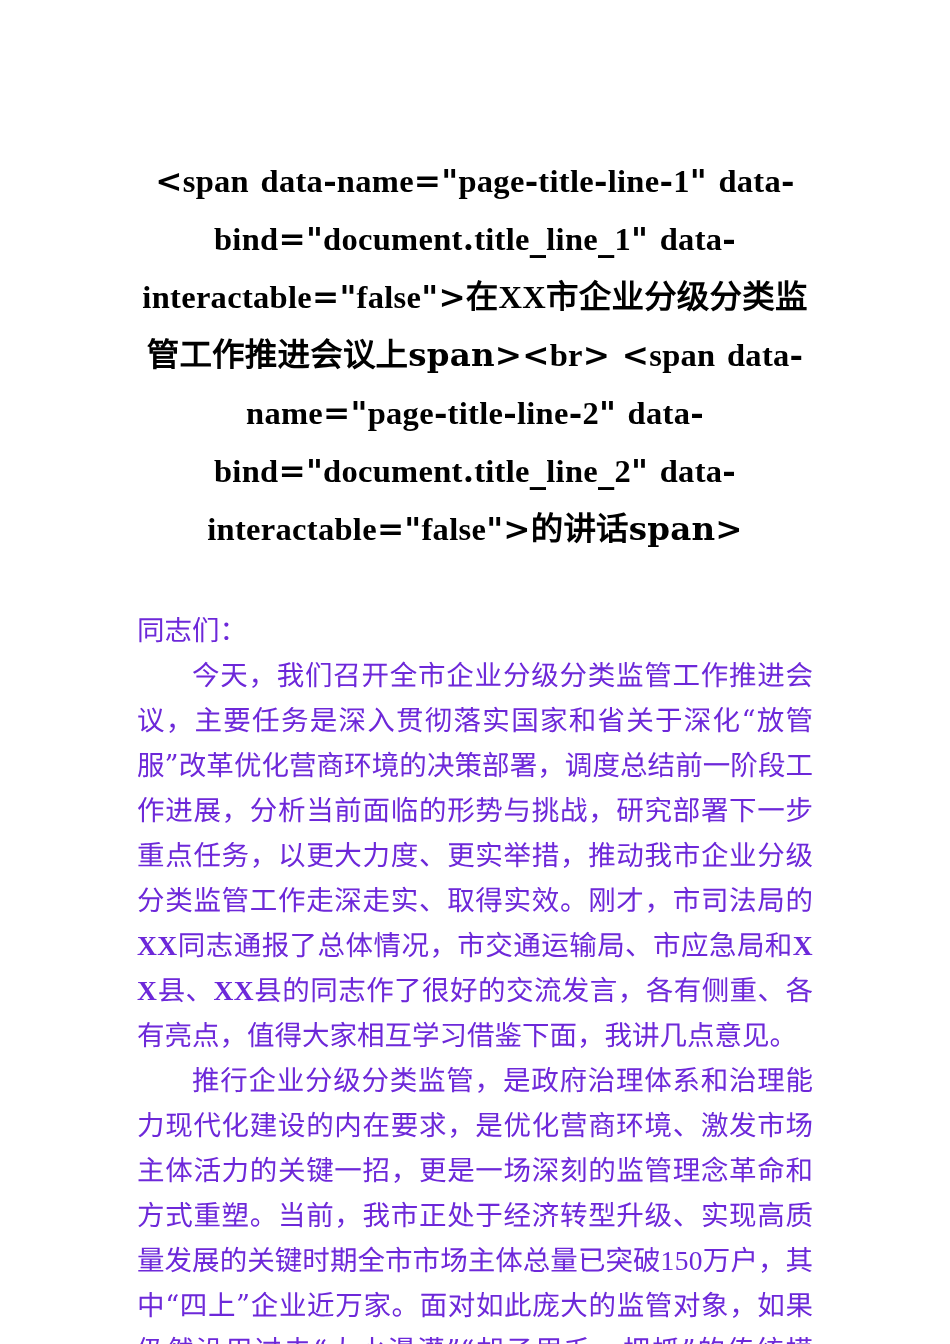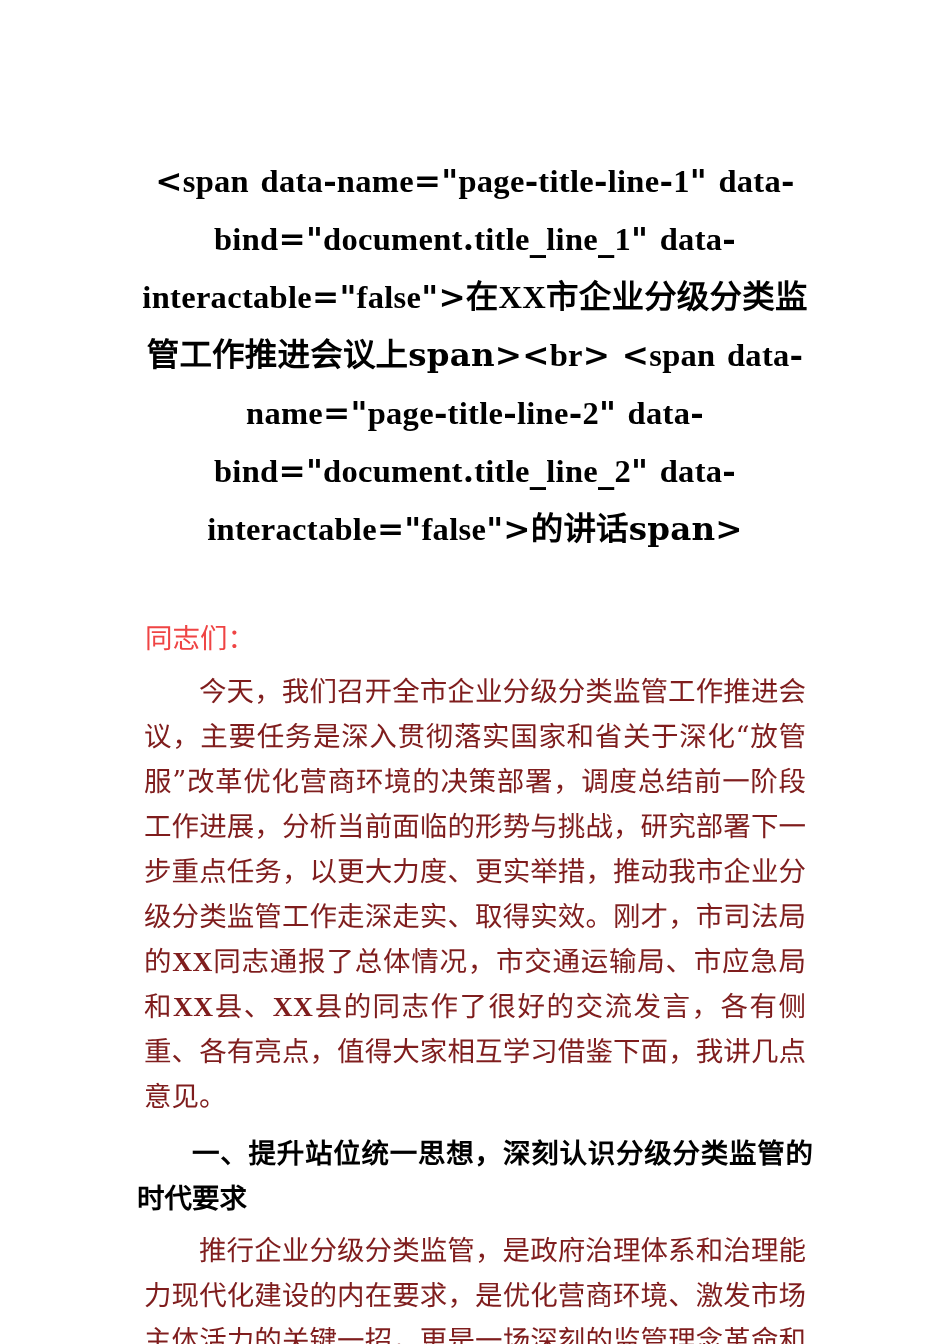--- a/index.html
+++ b/index.html
@@ -35,37 +35,37 @@
     font-weight: bold;
     font-size: 32.5px;
     line-height: 57px;
     text-align: center;
     color: #000000;
     letter-spacing: 0.2px;
   }
 
   
   .salutation {
-    margin: 8px;
+    margin: 0;
     padding-top: 50px;
     font-family: Liberation Serif, serif;
     font-size: 27.5px;
     line-height: 45px;
-    color: #ef4444;
+    color: #6d28d9;
     text-align: justify;
     text-justify: inter-character;
   }
 
   
   .body-para {
-    margin: 7px;
+    margin: 0;
     font-family: "DejaVu Serif", "Liberation Serif", serif;
     font-size: 27.5px;
     line-height: 45px;
-    color: #7f1d1d;
+    color: #6d28d9;
     text-indent: 2em;
     text-align: justify;
     text-justify: inter-character;
     word-break: break-all;
   }
 
   
   .section-heading {
     margin: 0;
     padding-top: 5px;
@@ -100,18 +100,17 @@
 
     <h1 class="doc-title">
       &lt;<span class="latin">span</span> <span class="latin">data</span>-<span class="latin">name</span>="<span class="latin">page</span>-<span class="latin">title</span>-<span class="latin">line</span>-<span class="num latin">1</span>" <span class="latin">data</span>-<span class="latin">bind</span>="<span class="latin">document</span>.<span class="latin">title</span>_<span class="latin">line</span>_<span class="num latin">1</span>" <span class="latin">data</span>-<span class="latin">interactable</span>="<span class="latin">false</span>"&gt;在<span class="latin">XX</span>市企业分级分类监管工作推进会议上span&gt;&lt;<span class="latin">br</span>&gt;
       &lt;<span class="latin">span</span> <span class="latin">data</span>-<span class="latin">name</span>="<span class="latin">page</span>-<span class="latin">title</span>-<span class="latin">line</span>-<span class="num latin">2</span>" <span class="latin">data</span>-<span class="latin">bind</span>="<span class="latin">document</span>.<span class="latin">title</span>_<span class="latin">line</span>_<span class="num latin">2</span>" <span class="latin">data</span>-<span class="latin">interactable</span>="<span class="latin">false</span>"&gt;的讲话span&gt;
     </h1>
 
     <p class="salutation">同志们：</p>
 
     <p class="body-para">今天，我们召开全市企业分级分类监管工作推进会议，主要任务是深入贯彻落实国家和省关于深化“放管服”改革优化营商环境的决策部署，调度总结前一阶段工作进展，分析当前面临的形势与挑战，研究部署下一步重点任务，以更大力度、更实举措，推动我市企业分级分类监管工作走深走实、取得实效。刚才，市司法局的<span class="latin">XX</span>同志通报了总体情况，市交通运输局、市应急局和<span class="latin">XX</span>县、<span class="latin">XX</span>县的同志作了很好的交流发言，各有侧重、各有亮点，值得大家相互学习借鉴下面，我讲几点意见。</p>
 
-    <p class="section-heading">一、提升站位统一思想，深刻认识分级分类监管的时代要求</p>
 
     <p class="body-para">推行企业分级分类监管，是政府治理体系和治理能力现代化建设的内在要求，是优化营商环境、激发市场主体活力的关键一招，更是一场深刻的监管理念革命和方式重塑。当前，我市正处于经济转型升级、实现高质量发展的关键时期全市市场主体总量已突破<span class="num">150</span>万户，其中“四上”企业近万家。面对如此庞大的监管对象，如果仍然沿用过去“大水漫灌”“胡子眉毛一把抓”的传统模式，不仅监管资源难以为继，监管效果也必然大打折扣。因此，必须深刻认识到，推</p>
 
   </div>
 </div>
 
 </body></html>

